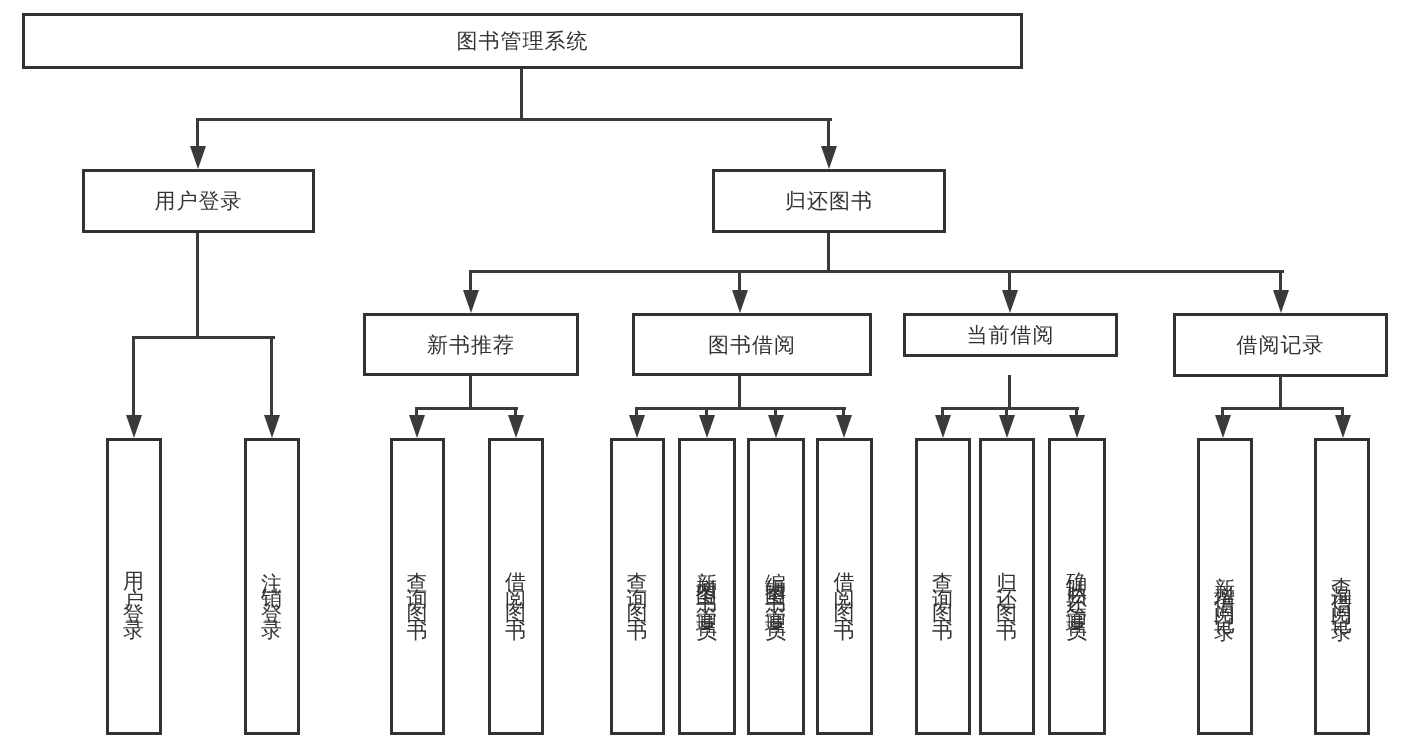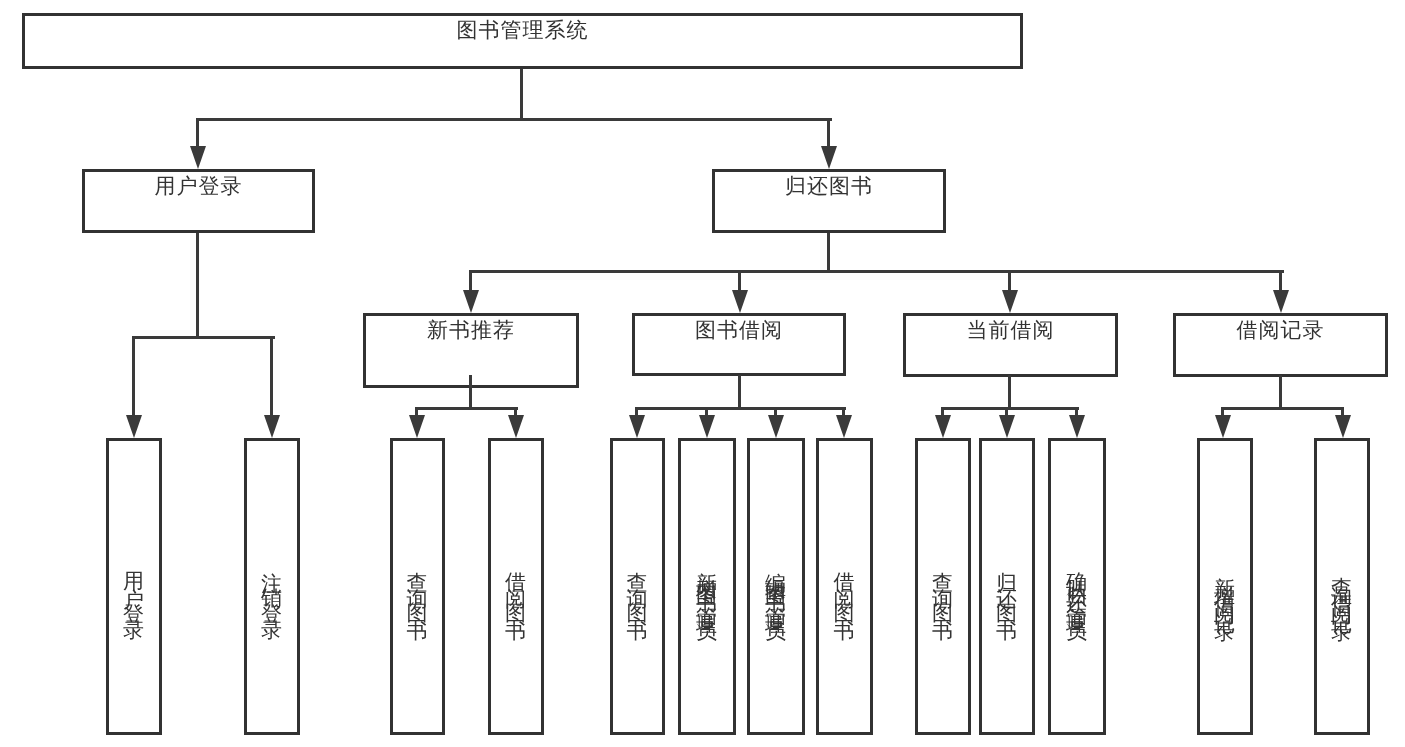--- a/index.html
+++ b/index.html
@@ -2,21 +2,21 @@
 <html><head>
 <meta charset="utf-8">
 <style>
   html,body{margin:0;padding:0;background:#ffffff;}
   .canvas{
     position:relative;width:1405px;height:747px;background:#ffffff;
     font-family:"Liberation Sans",sans-serif;color:#333333;overflow:hidden;
   }
   .node{
     position:absolute;background:#ffffff;border:3px solid #323232;
-    box-sizing:border-box;display:flex;justify-content:center;
+    box-sizing:border-box;display:flex;align-items:center;justify-content:center;
     text-align:center;
   }
   .node.h span{font-size:21px;letter-spacing:1px;white-space:nowrap;}
   .node.v span{
     writing-mode:vertical-rl;text-orientation:mixed;
     font-size:21px;line-height:1;white-space:nowrap;
   }
   .node.v span.ls16{letter-spacing:16px;}
   .node.v span.ls9{letter-spacing:9px;}
   .node.v span.ls7{letter-spacing:7px;}
@@ -67,27 +67,27 @@
   <div class="hl" style="left:469px;top:270px;width:815px"></div>
   <div class="vl" style="left:469px;top:270px;height:24px"></div>
   <div class="arr" style="left:463px;top:290px"></div>
   <div class="vl" style="left:738px;top:270px;height:24px"></div>
   <div class="arr" style="left:732px;top:290px"></div>
   <div class="vl" style="left:1008px;top:270px;height:24px"></div>
   <div class="arr" style="left:1002px;top:290px"></div>
   <div class="vl" style="left:1279px;top:270px;height:24px"></div>
   <div class="arr" style="left:1273px;top:290px"></div>
 
-  <div class="node h" style="left:363px;top:313px;width:216px;height:75px">
+  <div class="node h" style="left:363px;top:313px;width:216px;height:63px">
     <span>新书推荐</span>
   </div>
-  <div class="node h" style="left:632px;top:313px;width:214px;height:63px">
+  <div class="node h" style="left:632px;top:313px;width:240px;height:63px">
     <span>图书借阅</span>
   </div>
-  <div class="node h" style="left:903px;top:313px;width:215px;height:64px">
+  <div class="node h" style="left:903px;top:313px;width:215px;height:44px">
     <span>当前借阅</span>
   </div>
   <div class="node h" style="left:1173px;top:313px;width:215px;height:64px">
     <span>借阅记录</span>
   </div>
 
   <div class="vl" style="left:469px;top:375px;height:35px"></div>
   <div class="hl" style="left:415px;top:407px;width:103px"></div>
   <div class="vl" style="left:415px;top:407px;height:12px"></div>
   <div class="arr" style="left:409px;top:415px"></div>

